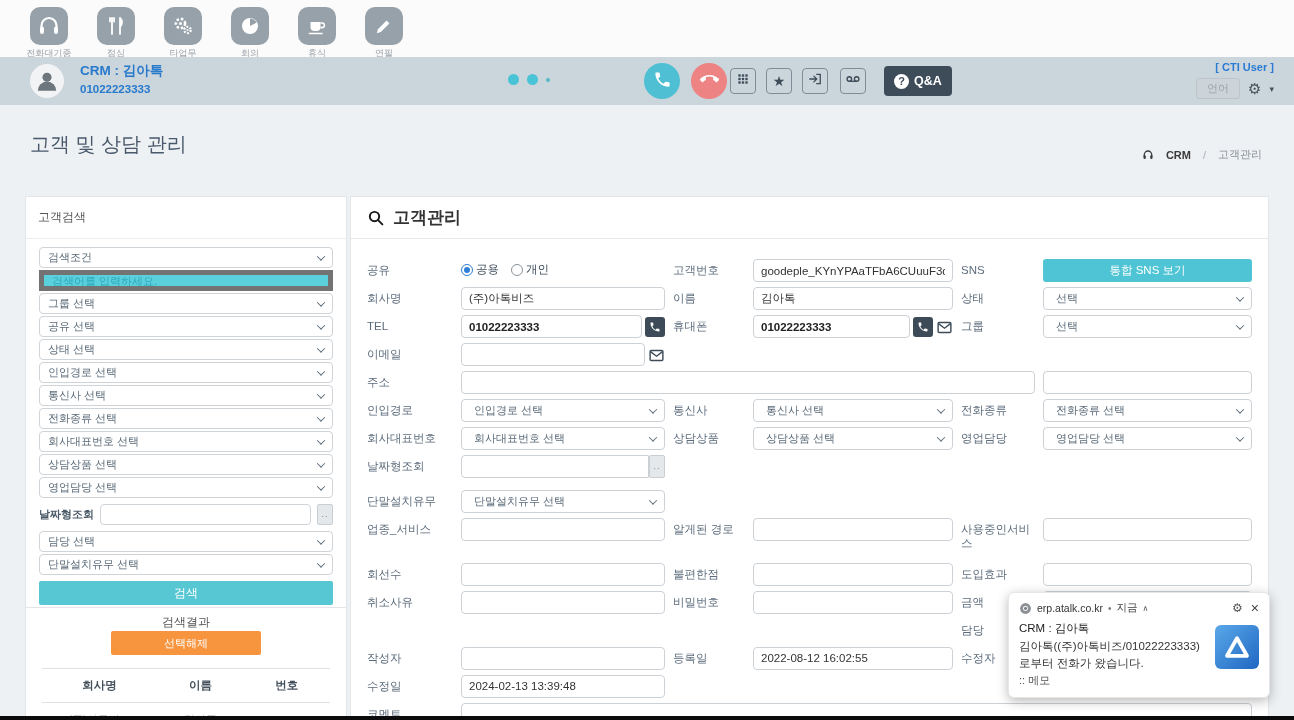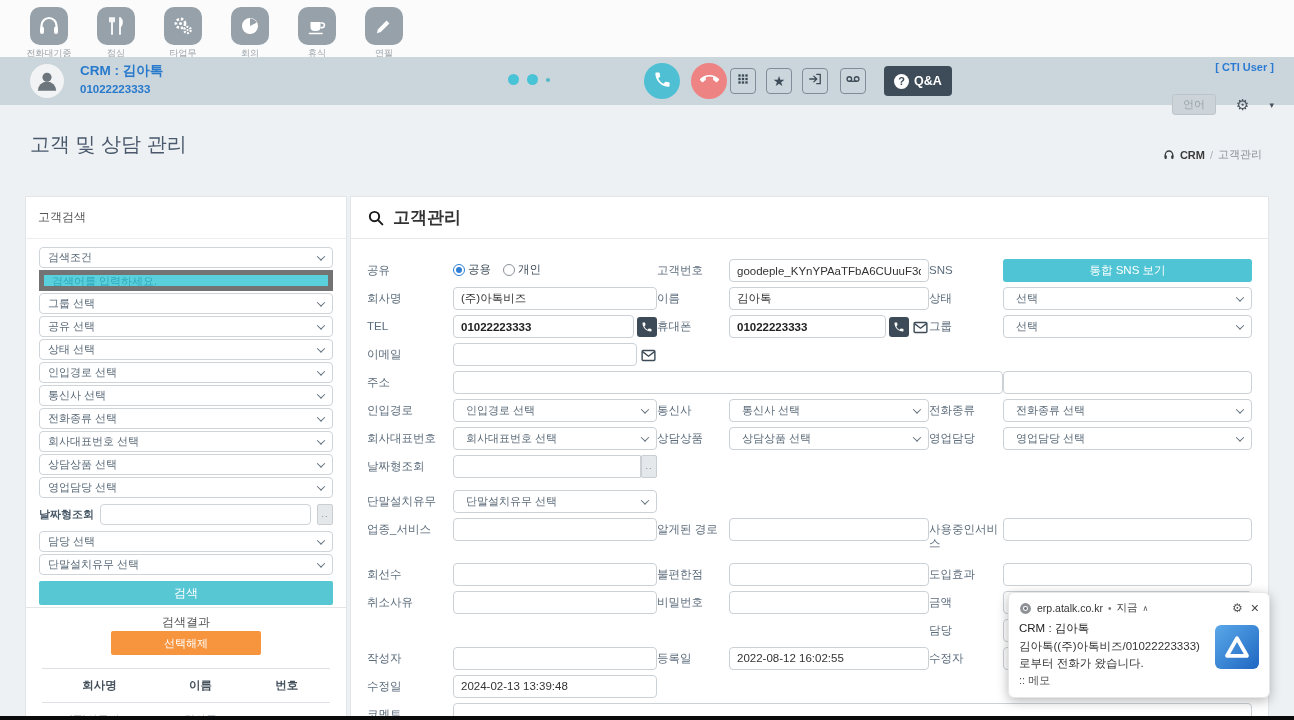--- a/index.html
+++ b/index.html
@@ -24,28 +24,28 @@
   .dot.small { width:4px; height:4px; background:#53b9c9; }
   .cbtn { position:absolute; top:6px; width:36px; height:36px; border-radius:50%; display:flex; align-items:center; justify-content:center; cursor:pointer; }
   .cbtn.call { left:644px; background:#4fc0d4; }
   .cbtn.hang { left:691px; background:#ee8383; }
   .sqbtn { position:absolute; top:11px; width:26px; height:26px; border:1px solid #7f8d98; border-radius:4px; display:flex; align-items:center; justify-content:center; color:#3d4c58; cursor:pointer; background:transparent; }
   .qna { position:absolute; left:884px; top:9px; height:30px; background:#3d4c58; border-radius:4px; display:flex; align-items:center; gap:5px; padding:0 10px; cursor:pointer; }
   .qna .qc { width:15px; height:15px; border-radius:50%; background:#fff; color:#3d4c58; font-size:11px; font-weight:bold; display:flex; align-items:center; justify-content:center; }
   .qna .ql { color:#fff; font-size:12.5px; font-weight:bold; }
   .hdr-right { position:absolute; right:20px; top:4px; text-align:right; }
   .cti { font-size:11px; font-weight:bold; color:#2b7bd4; }
-  .hdr-right .row2 { display:flex; align-items:center; gap:20px; margin-top:21px; justify-content:flex-end; }
+  .hdr-right .row2 { display:flex; align-items:center; gap:8px; margin-top:5px; justify-content:flex-end; }
   .lang-btn { background:#ccd4d9; border:1px solid #bcc5cb; border-radius:3px; color:#9aa6ad; font-size:11px; padding:2px 10px; cursor:pointer; }
   .gear { font-size:15px; color:#47525c; cursor:pointer; line-height:1; }
   .caret { font-size:9px; color:#47525c; cursor:pointer; }
 
   
   .page-title { position:absolute; left:30px; top:131px; font-size:20px; color:#49596b; font-weight:500; }
-  .crumb { position:absolute; right:32px; top:147px; display:flex; align-items:center; gap:5px; font-size:11px; }
+  .crumb { position:absolute; right:32px; top:147px; display:flex; align-items:center; gap:12px; font-size:11px; }
   .crumb .root { color:#3a3a3a; font-weight:bold; cursor:pointer; }
   .crumb .sep { color:#aab0b6; }
   .crumb .cur { color:#8a9096; }
 
   
   .panel { position:absolute; background:#fff; border:1px solid #e3e6e9; }
   .side1 { left:25px; top:196px; width:322px; }
   .side2 { left:25px; top:607px; width:322px; height:112px; overflow:hidden; }
   .mainp { left:350px; top:196px; width:919px; height:523px; overflow:hidden; }
   .p-head { height:42px; display:flex; align-items:center; padding:0 12px; border-bottom:1px solid #ededed; font-size:12px; color:#555; }
@@ -69,21 +69,21 @@
   .res-cols { display:flex; border-top:1px solid #dde1e5; border-bottom:1px solid #dde1e5; padding:9px 0; }
   .res-cols span { font-size:11.5px; font-weight:bold; color:#44505c; text-align:center; }
   .rc1 { width:40%; } .rc2 { width:30%; } .rc3 { width:30%; }
   .res-row { display:flex; padding-top:9px; color:#b9bfc5; font-size:11px; }
   .res-row span { text-align:center; }
 
   
   .m-head { height:42px; display:flex; align-items:center; gap:8px; padding:0 16px; border-bottom:1px solid #e8e8e8; }
   .m-title { font-size:17px; font-weight:bold; color:#333; }
   .m-body { padding:20px 16px 0; }
-  .frow { display:grid; grid-template-columns:86px 204px 72px 200px 74px 1fr; column-gap:0; margin-bottom:5px; align-items:start; }
+  .frow { display:grid; grid-template-columns:86px 204px 72px 200px 74px 1fr; column-gap:8px; margin-bottom:5px; align-items:start; }
   .flabel { font-size:11.5px; color:#5b6b7b; padding-top:4px; line-height:1.25; }
   .inp { height:23px; width:100%; border:1px solid #ccd1d6; border-radius:4px; font-size:11.5px; color:#333; padding:0 7px; outline:none; background:#fff; font-family:inherit; }
   .inp.bold { font-weight:bold; color:#222; }
   .fsel { height:23px; border:1px solid #ccd1d6; border-radius:4px; background:#fff; display:flex; align-items:center; justify-content:space-between; padding:0 8px 0 12px; font-size:11px; color:#5a6a78; cursor:pointer; }
   .fgroup { display:flex; align-items:center; gap:3px; }
   .fgroup .inp { flex:1; min-width:0; }
   .icbtn { width:20px; height:20px; flex:none; background:#3c4b57; border-radius:3px; display:flex; align-items:center; justify-content:center; margin-top:1px; cursor:pointer; }
   .env { color:#3c4b57; flex:none; margin-top:1px; cursor:pointer; display:flex; }
   .radio-grp { display:flex; align-items:center; gap:12px; font-size:11.5px; color:#3c4a58; padding-top:3px; }
   .ropt { display:flex; align-items:center; gap:3px; cursor:pointer; }

